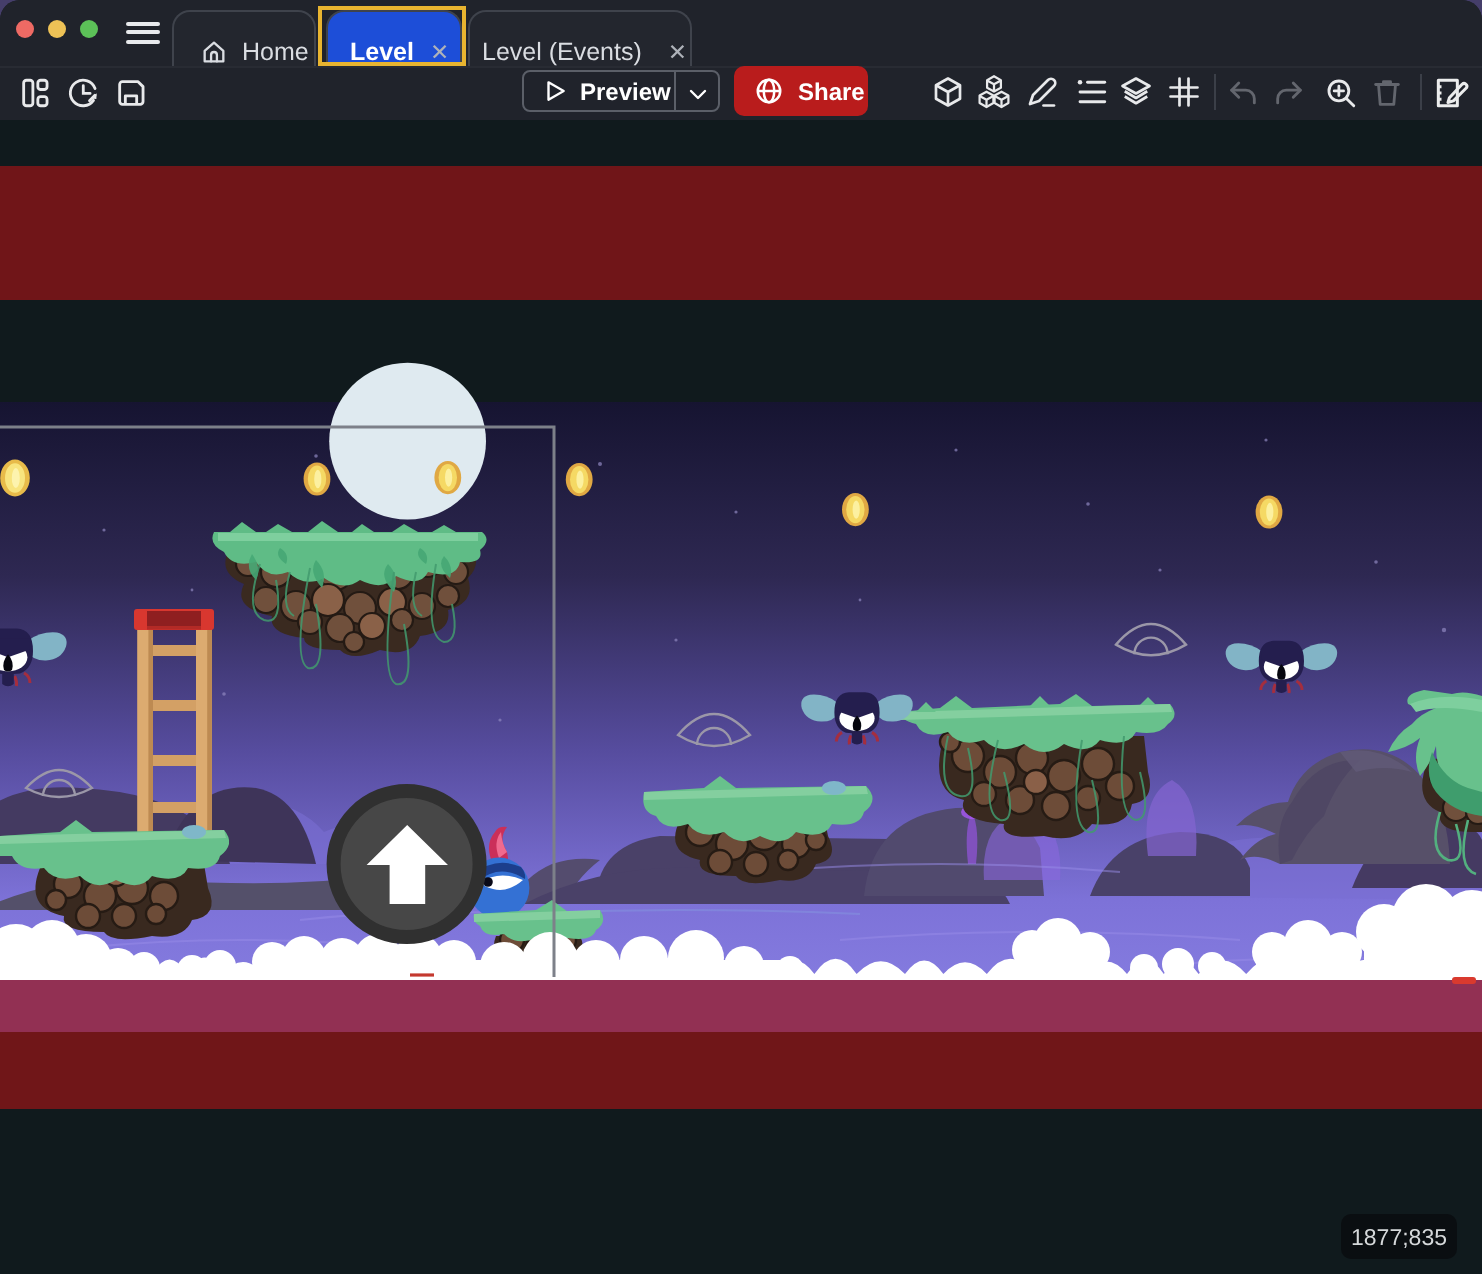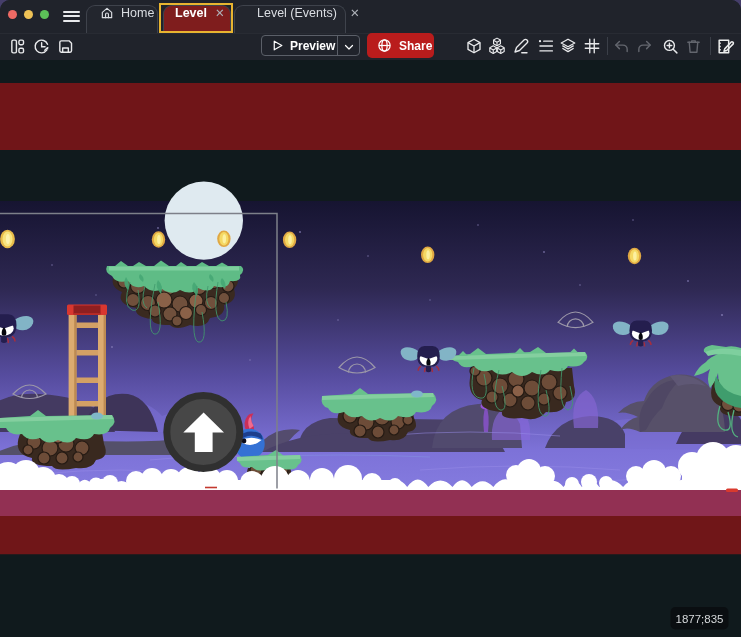--- a/index.html
+++ b/index.html
@@ -1,21 +1,21 @@
 <!DOCTYPE html>
 <html><head>
 <meta charset="utf-8">
 <style>
 html,body{margin:0;padding:0;background:#453e6a;}
 #app{position:relative;width:741px;height:637px;overflow:hidden;background:#20232b;font-family:"Liberation Sans", sans-serif;border-radius:10px 10px 0 0;}
 #titlebar{position:absolute;left:0;top:0;width:741px;height:33px;background:#20232b;}
 .tl{position:absolute;border-radius:50%;width:9px;height:9px;top:10.4px;}
 #burger{position:absolute;left:63px;top:10.5px;width:17px;height:11px;}
 #burger div{height:2px;background:#e8eaed;border-radius:1px;margin-bottom:2.6px;}
-.tab{position:absolute;top:5px;height:28px;box-sizing:border-box;border:1px solid #3f434c;border-bottom:none;border-radius:9px 9px 0 0;background:#23262e;color:#dadde2;font-size:12.5px;display:flex;align-items:flex-start;white-space:nowrap;}
+.tab{position:absolute;top:5px;height:28px;box-sizing:border-box;border:1px solid #3f434c;border-bottom:none;border-radius:9px 9px 0 0;background:#23262e;color:#dadde2;font-size:12.5px;display:flex;align-items:flex-end;white-space:nowrap;}
 .tabx{color:#aeb2b9;font-size:11.5px;margin-left:10px;}
 #toolbar{position:absolute;left:0;top:33px;width:741px;height:27px;background:#20232b;border-top:1px solid #282b33;box-sizing:border-box;}
 .icon{position:absolute;top:0;}
 #canvas{position:absolute;left:0;top:60px;}
 </style>
 </head>
 <body>
 <div id="app">
   <div id="titlebar">
     <div class="tl" style="left:7.9px;background:#ee6a64;"></div>
@@ -28,27 +28,27 @@
       </div>
 
     <div class="tab" style="left:86px;width:72px;">
       <svg style="margin-left:13px" width="14" height="14" viewBox="0 0 24 24" fill="none" stroke="#dadde2" stroke-width="2" stroke-linejoin="round" stroke-linecap="round">
           <path d="M4 11 L12 4 L20 11 V20 H4 Z"></path>
           <path d="M9.5 20 V14.5 a2.5 2.5 0 0 1 5 0 V20"></path>
         </svg>
       <span style="margin-left:7px;">Home</span>
     </div>
 
-    <div class="tab" style="left:163px;width:68px;background:#7f1d1d;">
+    <div class="tab" style="left:163px;width:68px;background:#1d4ed8;">
       <span style="margin-left:11px;color:#fff;font-weight:bold;">Level</span>
       <span class="tabx" style="margin-left:8px;">✕</span>
     </div>
     <div style="position:absolute;left:159px;top:3px;width:74px;height:30px;border:2px solid #e8b430;box-sizing:border-box;"></div>
 
-    <div class="tab" style="left:234px;width:112px;padding-left:16px;">
+    <div class="tab" style="left:234px;width:112px;">
       <span style="margin-left:6px;">Level (Events)</span>
       <span class="tabx" style="margin-left:13px;">✕</span>
     </div>
   </div>
   <div id="toolbar">
 
     <svg class="icon" style="left:9px;top:4px" width="17" height="17" viewBox="0 0 24 24" fill="none" stroke="#e8e9eb" stroke-width="2">
         <rect x="4" y="3" width="6.5" height="18" rx="2"></rect>
         <rect x="14" y="3" width="6.5" height="6.5" rx="2"></rect>
         <rect x="14" y="14.5" width="6.5" height="6.5" rx="2"></rect>

